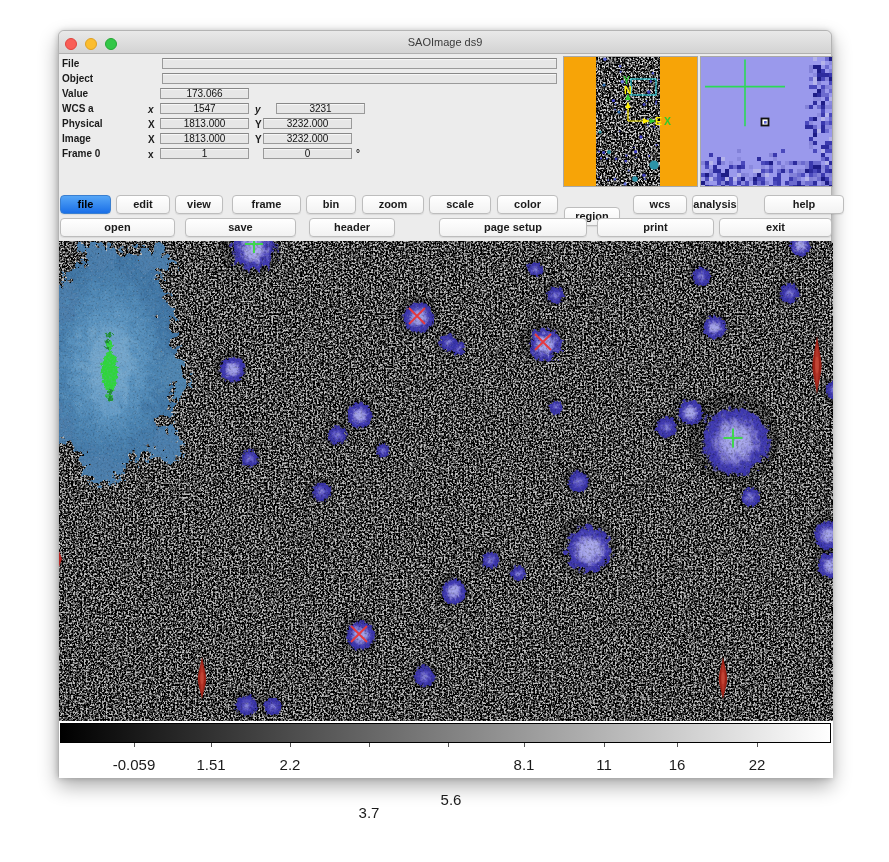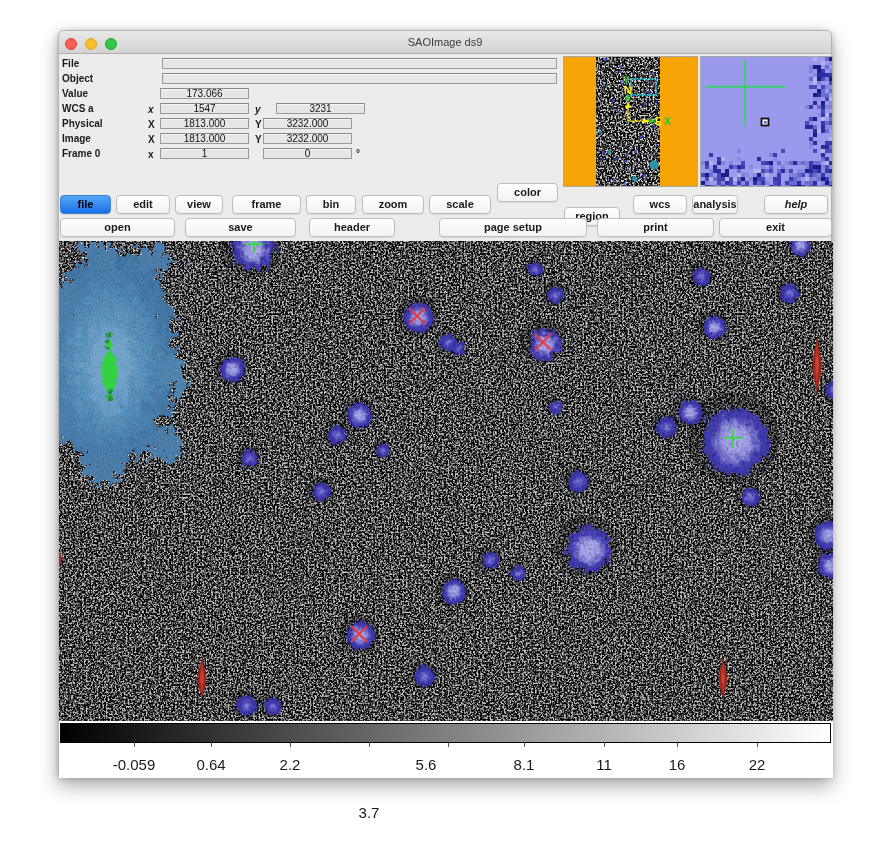--- a/index.html
+++ b/index.html
@@ -409,25 +409,25 @@
         <rect x="63" y="64" width="2.6" height="2.6" fill="#5560d0"></rect>
       </svg></div>
 
   <div class="btn sel" style="left:1px; top:164px; width:51px;">file</div>
   <div class="btn" style="left:57px; top:164px; width:54px;">edit</div>
   <div class="btn" style="left:116px; top:164px; width:48px;">view</div>
   <div class="btn" style="left:173px; top:164px; width:69px;">frame</div>
   <div class="btn" style="left:247px; top:164px; width:50px;">bin</div>
   <div class="btn" style="left:303px; top:164px; width:62px;">zoom</div>
   <div class="btn" style="left:370px; top:164px; width:62px;">scale</div>
-  <div class="btn" style="left:438px; top:152px; width:61px;">color</div>
+  <div class="btn" style="left:438px; top:164px; width:61px;">color</div>
   <div class="btn" style="left:505px; top:176px; width:56px;">region</div>
   <div class="btn" style="left:574px; top:164px; width:54px;">wcs</div>
   <div class="btn" style="left:633px; top:164px; width:46px;">analysis</div>
-  <div class="btn" style="left:705px; top:164px; width:64px;font-style:italic;">help</div>
+  <div class="btn" style="left:705px; top:164px; width:80px;">help</div>
 
   <div class="btn" style="left:1px; top:187px; width:115px;">open</div>
   <div class="btn" style="left:126px; top:187px; width:111px;">save</div>
   <div class="btn" style="left:250px; top:187px; width:86px;">header</div>
   <div class="btn" style="left:380px; top:187px; width:148px;">page setup</div>
   <div class="btn" style="left:538px; top:187px; width:117px;">print</div>
   <div class="btn" style="left:660px; top:187px; width:113px;">exit</div>
 
   <div id="imgarea"><svg width="774" height="480" viewBox="0 0 774 480">
         <defs>
@@ -674,22 +674,22 @@
       <div class="tick" style="left:75px;"></div>
       <div class="tick" style="left:152px;"></div>
       <div class="tick" style="left:231px;"></div>
       <div class="tick" style="left:310px;"></div>
       <div class="tick" style="left:389px;"></div>
       <div class="tick" style="left:465px;"></div>
       <div class="tick" style="left:545px;"></div>
       <div class="tick" style="left:618px;"></div>
       <div class="tick" style="left:698px;"></div>
     <div class="cbl" style="left:75px;">-0.059</div>
-    <div class="cbl" style="left:152px;">0.64</div>
+    <div class="cbl" style="left:152px;">1.51</div>
     <div class="cbl" style="left:231px;">2.2</div>
     <div class="cbl" style="left:310px;margin-top:48px;">3.7</div>
-    <div class="cbl" style="left:367px;">5.6</div>
+    <div class="cbl" style="left:392px;margin-top:35px;">5.6</div>
     <div class="cbl" style="left:465px;">8.1</div>
     <div class="cbl" style="left:545px;">11</div>
     <div class="cbl" style="left:618px;">16</div>
     <div class="cbl" style="left:698px;">22</div>
   </div>
 </div>
 
 </body></html>

